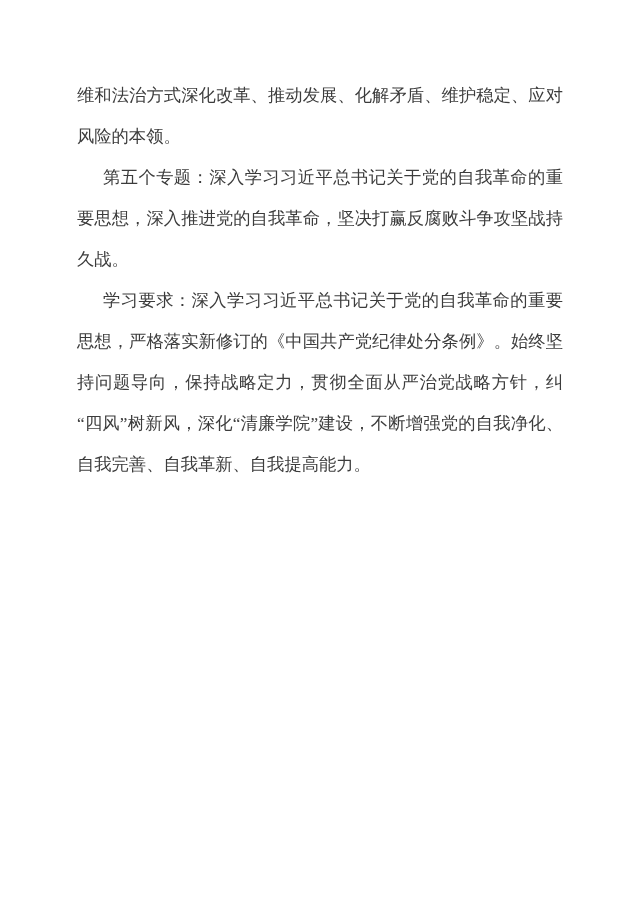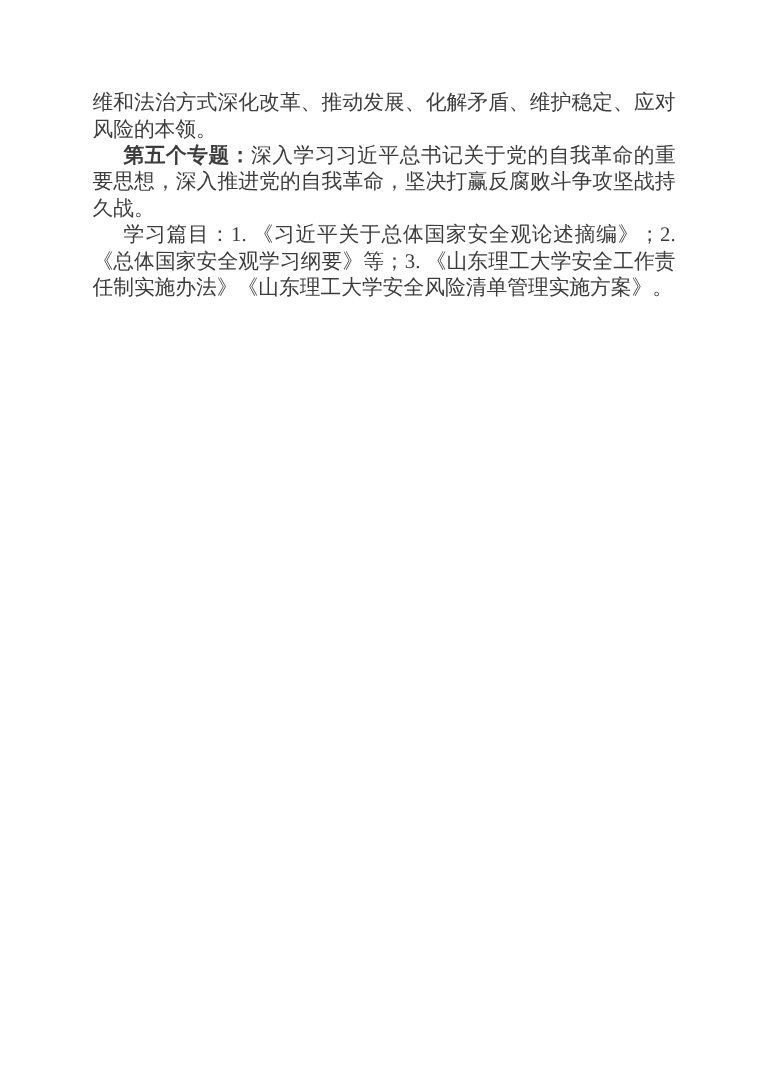--- a/index.html
+++ b/index.html
@@ -15,46 +15,46 @@
     overflow: hidden;
     font-family: "Liberation Serif", serif;
   }
   .textblock {
     position: absolute;
     left: 77px;
     top: 75px;
     width: 486px;
     color: #3c3c3c;
     font-size: 17.3px;
-    line-height: 22px;
+    line-height: 41px;
     text-align: justify;
     letter-spacing: 0;
   }
   .textblock p {
     margin: 0;
     padding: 0;
     text-indent: 26px;
   }
   .textblock p.no-indent {
     text-indent: 0;
   }
   .lead {
-    font-weight: bold;
+    font-weight: normal;
   }
 </style>
 </head>
 <body>
 
 <div class="page">
   <div class="textblock">
 
     <p class="no-indent"><span class="lead"></span><span>维和法治方式深化改革、推动发展、化解矛盾、维护稳定、应对风险的本领。</span></p>
 
     <p><span class="lead">第五个专题：</span><span>深入学习习近平总书记关于党的自我革命的重要思想，深入推进党的自我革命，坚决打赢反腐败斗争攻坚战持久战。</span></p>
 
 
+    <p><span class="lead"></span><span>学习要求：深入学习习近平总书记关于党的自我革命的重要思想，严格落实新修订的《中国共产党纪律处分条例》。始终坚持问题导向，保持战略定力，贯彻全面从严治党战略方针，纠“四风”树新风，深化“清廉学院”建设，不断增强党的自我净化、自我完善、自我革新、自我提高能力。</span></p>
 
 
-    <p><span class="lead"></span><span>学习篇目：1. 《习近平关于总体国家安全观论述摘编》；2. 《总体国家安全观学习纲要》等；3. 《山东理工大学安全工作责任制实施办法》《山东理工大学安全风险清单管理实施方案》。</span></p>
 
 
   </div>
 </div>
 
 </body></html>

